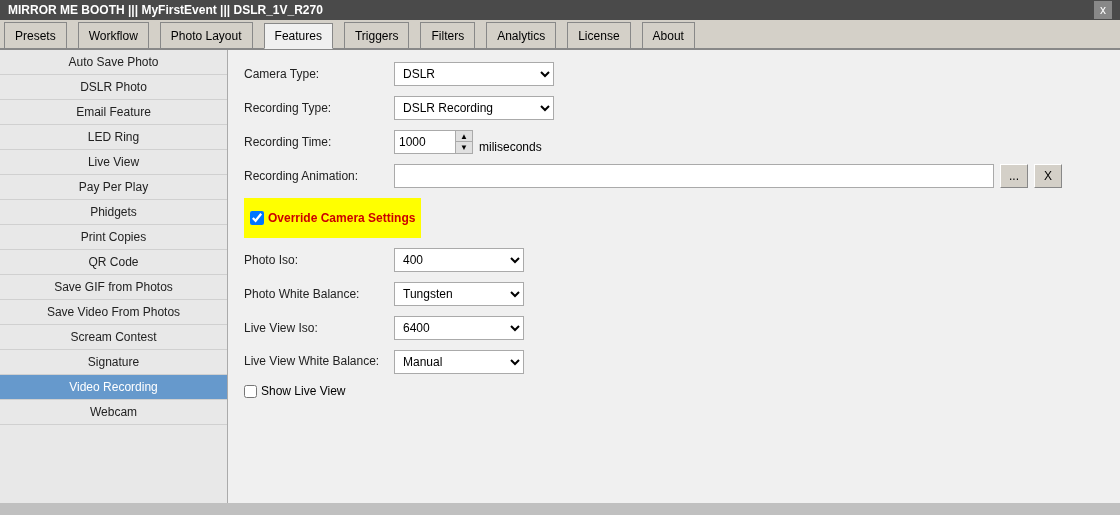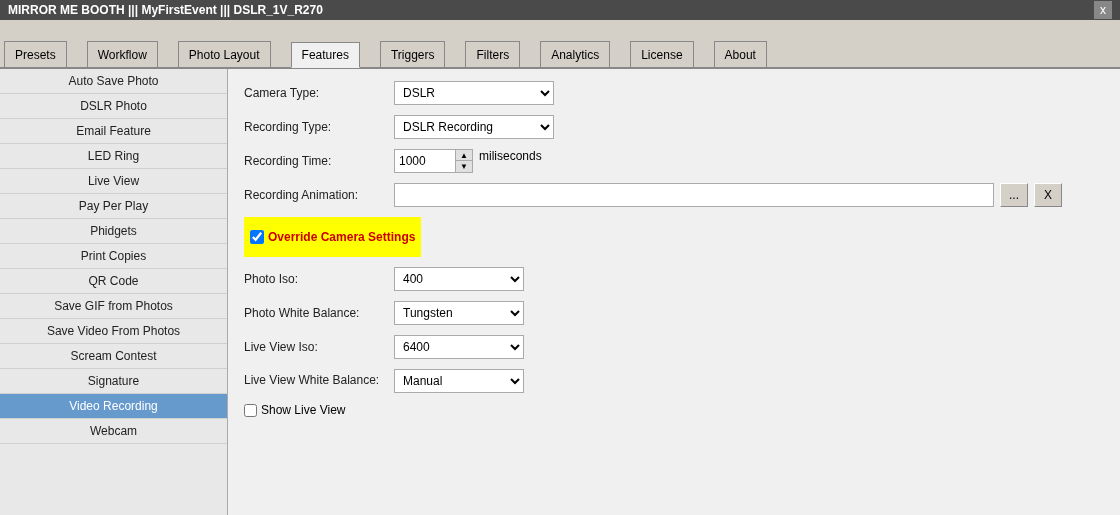--- a/index.html
+++ b/index.html
@@ -35,22 +35,22 @@
       display: flex;
       align-items: center;
       justify-content: center;
     }
     .tab-bar {
       background: #d4d0c8;
       border-bottom: 2px solid #888;
       display: flex;
       align-items: flex-end;
       padding: 4px 4px 0 4px;
-      gap: 20px;
-      height: 49px;
+      gap: 11px;
+      height: 30px;
     }
     .tab {
       background: #d4d0c8;
       border: 1px solid #888;
       border-bottom: none;
       padding: 4px 10px;
       cursor: pointer;
       font-size: 12px;
       height: 26px;
       display: flex;
@@ -99,21 +99,21 @@
       margin-bottom: 10px;
     }
     .form-label {
       width: 150px;
       font-size: 12px;
       color: #222;
       flex-shrink: 0;
     }
     .form-control {
       display: flex;
-      align-items: flex-start;
+      align-items: flex-end;
       gap: 6px;
     }
     select {
       font-size: 12px;
       padding: 2px 4px;
       border: 1px solid #aaa;
       background: white;
       height: 24px;
     }
     .select-wide {

